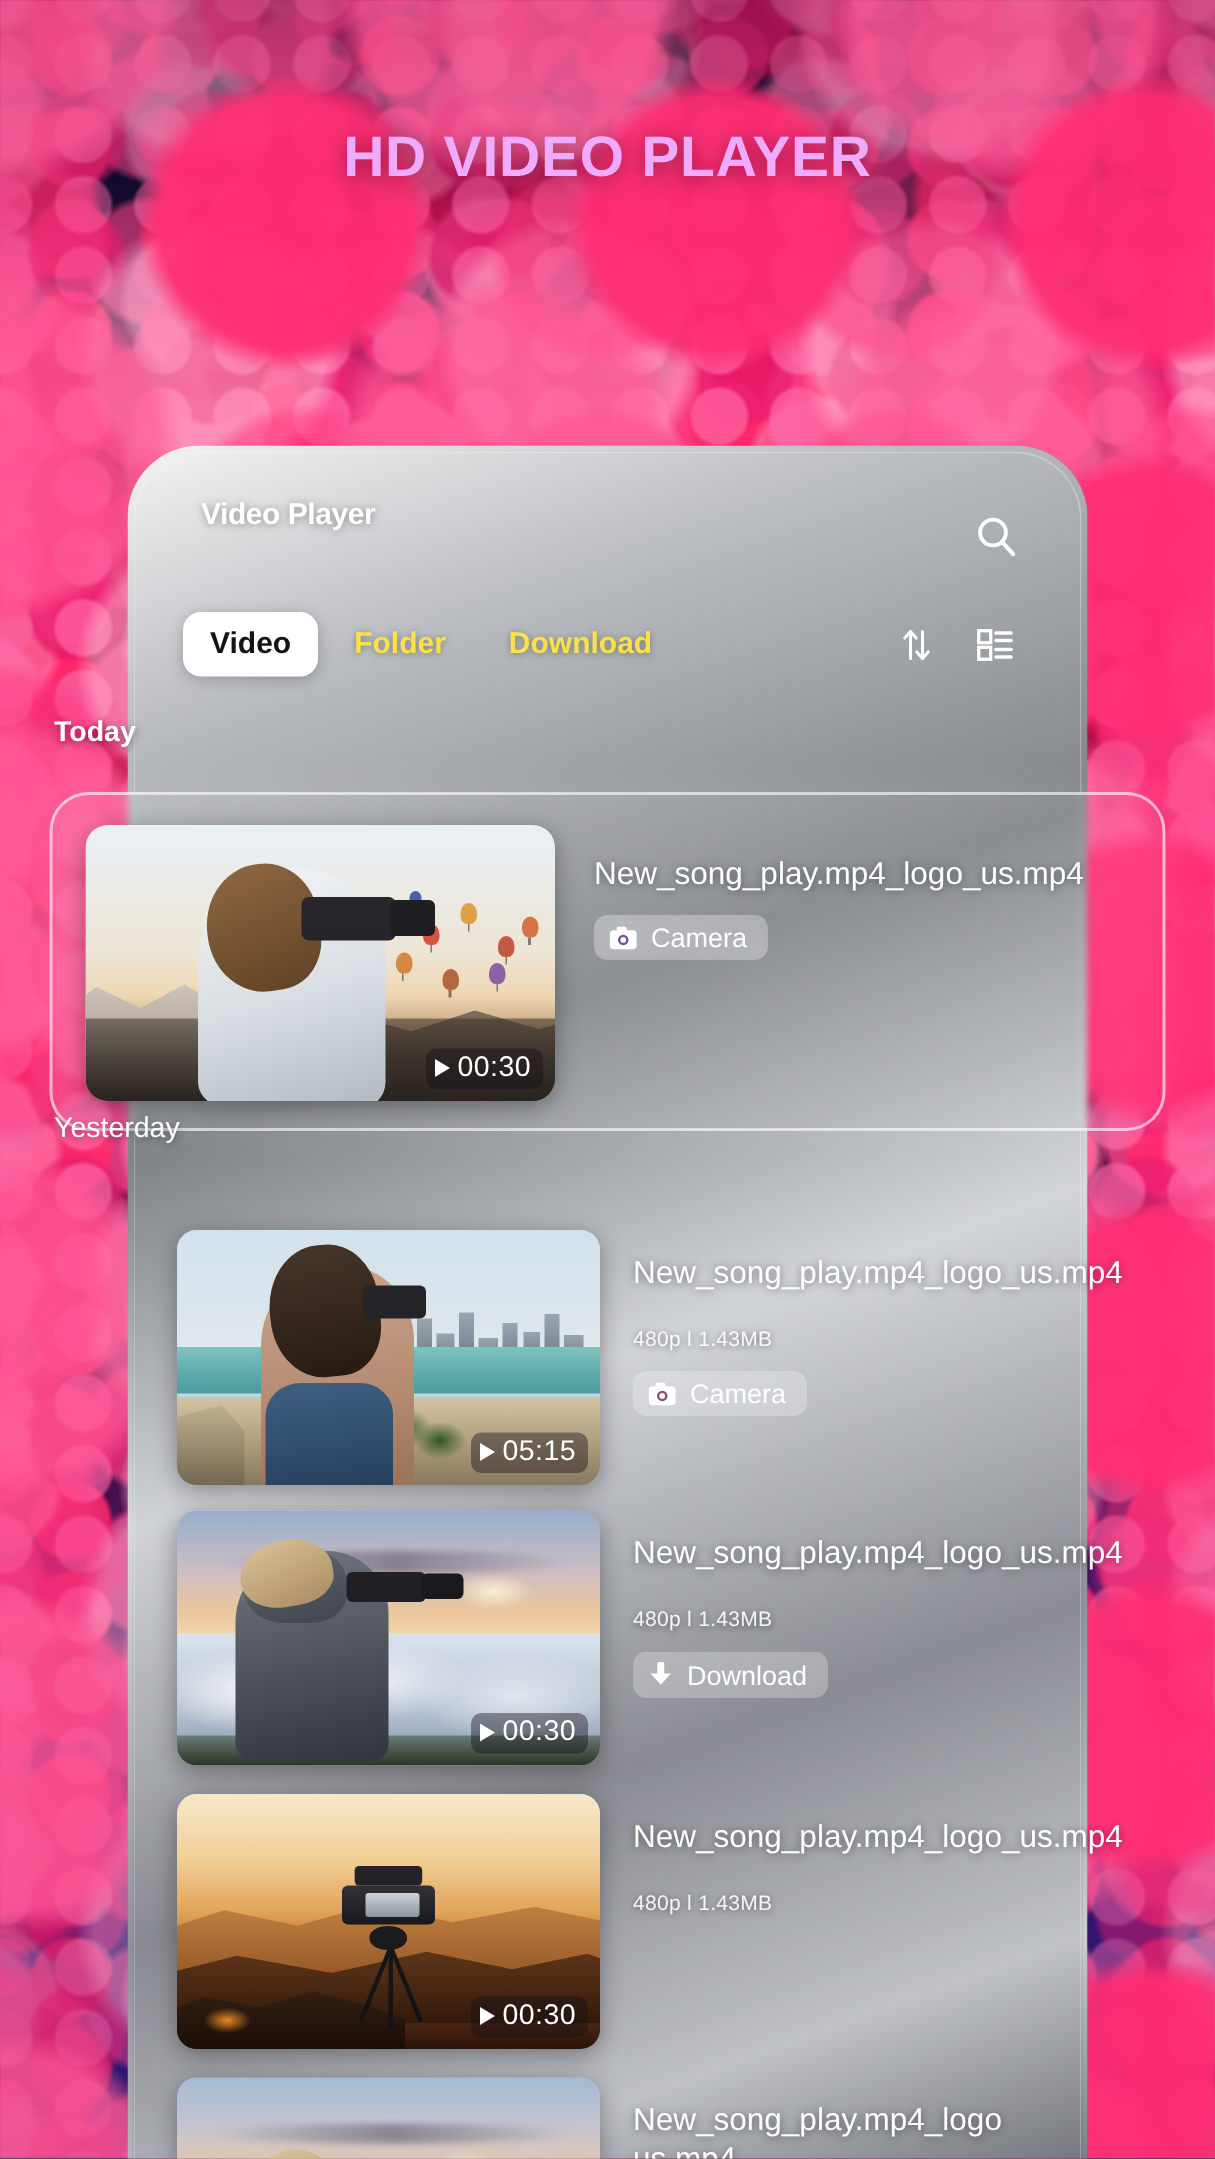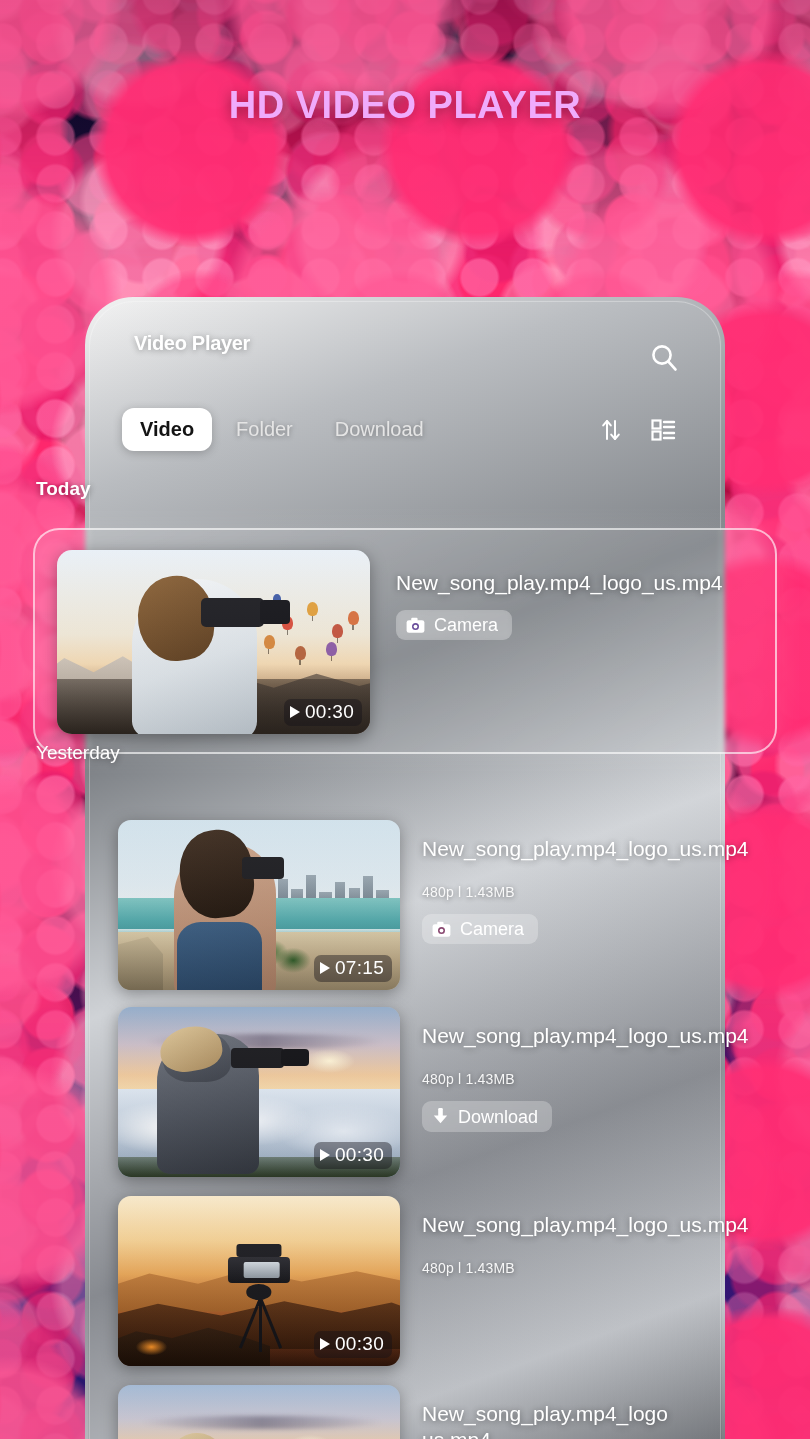--- a/index.html
+++ b/index.html
@@ -184,21 +184,21 @@
     cursor: pointer;
   }
   .search-btn svg { display:block; }
 
   .tabs-row {
     position: absolute; left: 0; top: 108px; width: 100%;
     padding: 0 40px 0 34px;
     display: flex; align-items: center;
   }
   .tab {
-    font-size: 20px; color: #e5e5e5; font-weight: 400;
+    font-size: 20px; color: #fde047; font-weight: 700;
     padding: 10px 18px; border-radius: 12px;
     margin-right: 6px; white-space: nowrap;
     text-shadow: 0 1px 5px rgba(0,0,0,.35);
     cursor: pointer;
   }
   .tab.active {
     background: #fff; color: #141414; font-weight: 600;
     text-shadow: none;
     box-shadow: 0 2px 10px rgba(0,0,0,.22);
   }
@@ -586,21 +586,21 @@
         <div class="cliff"></div>
         <div class="palm"></div>
         <div class="person"></div>
         <div class="top"></div>
         <div class="hair"></div>
         <div class="cam"></div>
         <div class="thumb-sheen"></div>
       </div>
       <div class="duration">
         <span class="play-tri"></span>
-        <span>07:15</span>
+        <span>05:15</span>
       </div>
     </div>
     <div class="meta">
       <div class="vid-name">New_song_play.mp4_logo_us.mp4</div>
       <div class="vid-info">480p l 1.43MB</div>
       <div class="badge">
         <svg width="19" height="17" viewBox="0 0 19 17" fill="none">
           <rect x="0.6" y="3.2" width="17.8" height="12.6" rx="2.4" fill="#fff"></rect>
           <rect x="5.2" y="0.8" width="6.4" height="3.2" rx="1.1" fill="#fff"></rect>
           <circle cx="9.5" cy="9.6" r="3.5" fill="#8a4a72"></circle>

